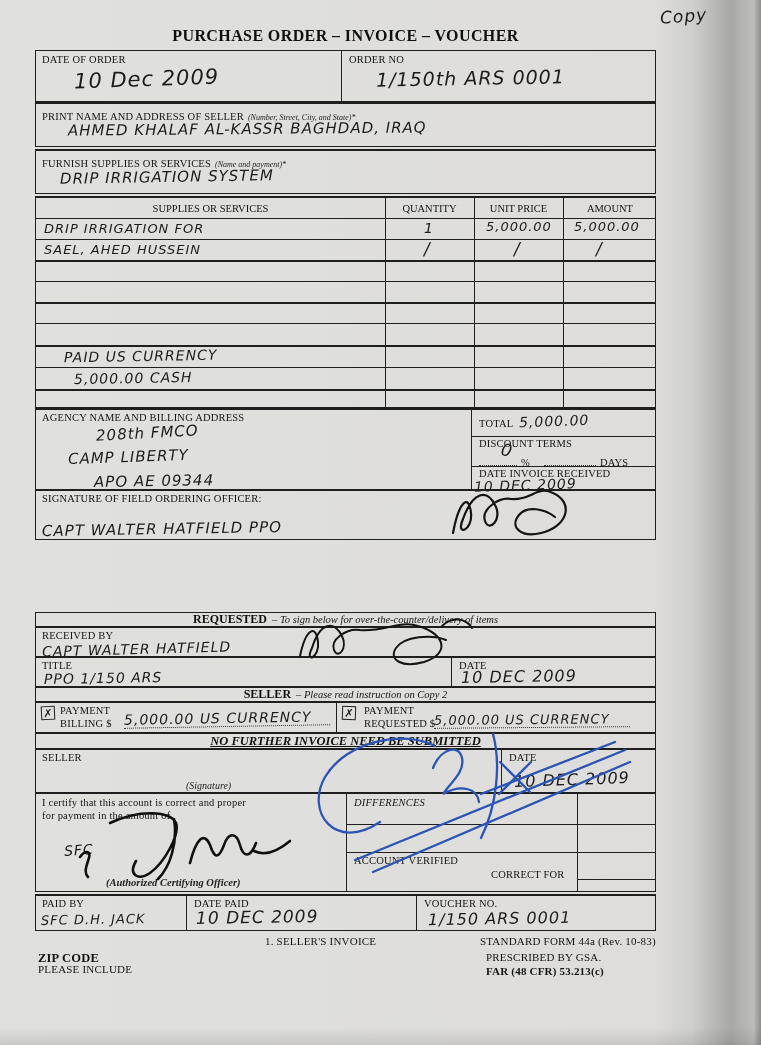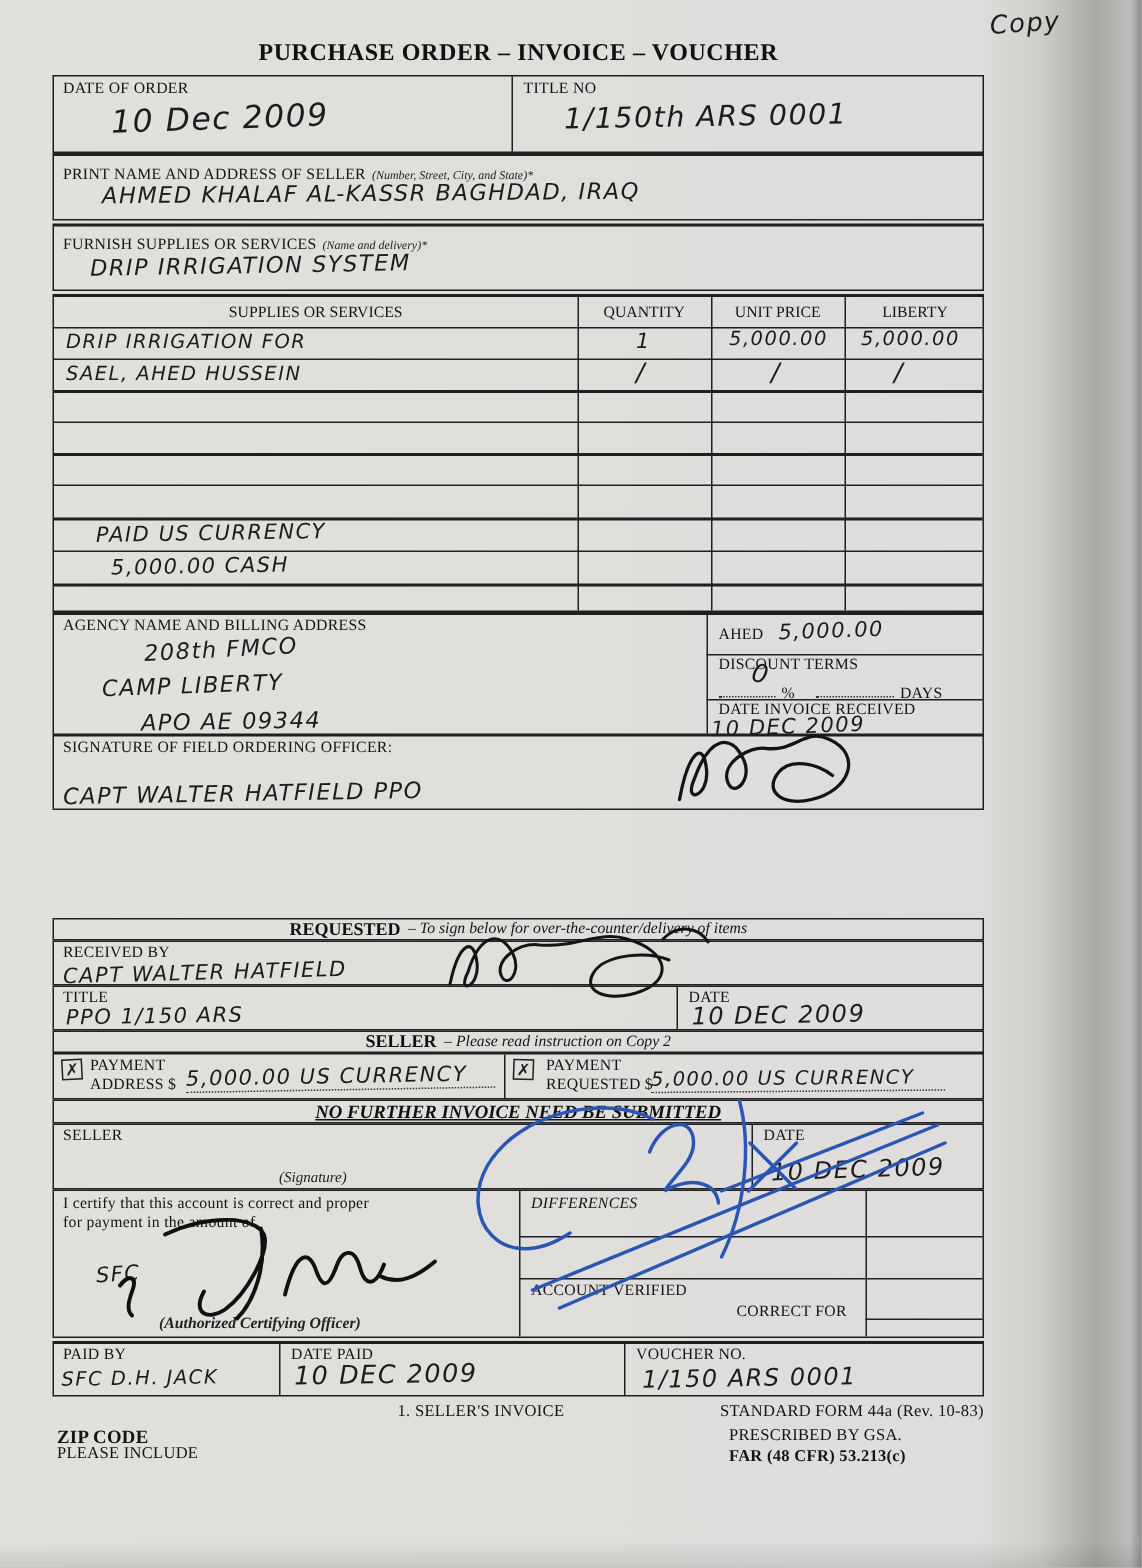--- a/index.html
+++ b/index.html
@@ -30,48 +30,48 @@
 <div id="scan">
 
   <div class="abs hw" style="left:660px;top:6px;font-size:17px;transform:rotate(-4deg);">Copy</div>
 
   <div class="abs" style="left:35px;top:27px;width:621px;text-align:center;font-size:16px;font-weight:bold;letter-spacing:0.4px;color:#101010;">PURCHASE ORDER – INVOICE – VOUCHER</div>
 
   <div class="box" style="left:35px;top:50px;width:621px;height:52px;">
     <div class="vline" style="left:305px;"></div>
     <div class="abs lbl" style="left:6px;top:3px;">DATE OF ORDER</div>
     <div class="abs hw" style="left:38px;top:16px;font-size:21px;transform:rotate(-2deg);">10 Dec 2009</div>
-    <div class="abs lbl" style="left:313px;top:3px;">TITLE NO</div>
+    <div class="abs lbl" style="left:313px;top:3px;">ORDER NO</div>
     <div class="abs hw" style="left:340px;top:16px;font-size:19px;transform:rotate(-1deg);">1/150th ARS 0001</div>
   </div>
 
   <div class="box" style="left:35px;top:102px;width:621px;height:45px;border-top-width:2.2px;">
     <div class="abs" style="left:6px;top:2px;">
       <span class="lbl">PRINT NAME AND ADDRESS OF SELLER</span>
       <span class="note">(Number, Street, City, and State)*</span>
     </div>
     <div class="abs hw" style="left:32px;top:16px;font-size:15px;transform:rotate(-0.5deg);">AHMED KHALAF AL-KASSR BAGHDAD, IRAQ</div>
   </div>
 
   <div class="box" style="left:35px;top:149px;width:621px;height:45px;border-top-width:2.4px;">
     <div class="abs" style="left:6px;top:2px;">
       <span class="lbl">FURNISH SUPPLIES OR SERVICES</span>
-      <span class="note">(Name and delivery)*</span>
+      <span class="note">(Name and payment)*</span>
     </div>
     <div class="abs hw" style="left:24px;top:17px;font-size:15px;transform:rotate(-1deg);">DRIP IRRIGATION SYSTEM</div>
   </div>
 
   <div class="box" style="left:35px;top:196px;width:621px;height:212px;border-top-width:2.2px;">
     <div class="vline" style="left:349px;"></div>
     <div class="vline" style="left:438px;"></div>
     <div class="vline" style="left:527px;"></div>
     <div class="cellhdr" style="left:0;width:349px;">SUPPLIES OR SERVICES</div>
     <div class="cellhdr" style="left:349px;width:89px;">QUANTITY</div>
     <div class="cellhdr" style="left:438px;width:89px;">UNIT PRICE</div>
-    <div class="cellhdr" style="left:527px;width:94px;">LIBERTY</div>
+    <div class="cellhdr" style="left:527px;width:94px;">AMOUNT</div>
     <div class="hline" style="top:20px;border-top-width:1.8px;"></div>
     <div class="hline" style="top:41px;"></div>
     <div class="hline" style="top:62px;border-top-width:2px;"></div>
     <div class="hline" style="top:83px;"></div>
     <div class="hline" style="top:104px;border-top-width:2px;"></div>
     <div class="hline" style="top:125px;"></div>
     <div class="hline" style="top:147px;border-top-width:2px;"></div>
     <div class="hline" style="top:169px;"></div>
     <div class="hline" style="top:191px;border-top-width:2px;"></div>
 
@@ -97,21 +97,21 @@
 
   <div class="box" style="left:35px;top:408px;width:621px;height:82px;border-top-width:2.4px;">
     <div class="vline" style="left:435px;"></div>
     <div class="abs lbl" style="left:6px;top:2px;">AGENCY NAME AND BILLING ADDRESS</div>
     <div class="abs hw" style="left:60px;top:14px;font-size:15px;transform:rotate(-3deg);">208th FMCO</div>
     <div class="abs hw" style="left:32px;top:38px;font-size:15px;transform:rotate(-2deg);">CAMP LIBERTY</div>
     <div class="abs hw" style="left:58px;top:62px;font-size:15px;transform:rotate(-1deg);">APO AE 09344</div>
 
     <div class="hline" style="left:435px;right:0;top:26px;"></div>
     <div class="hline" style="left:435px;right:0;top:56px;"></div>
-    <div class="abs lbl" style="left:443px;top:8px;">AHED</div>
+    <div class="abs lbl" style="left:443px;top:8px;">TOTAL</div>
     <div class="abs hw" style="left:483px;top:3px;font-size:14px;transform:rotate(-2deg);">5,000.00</div>
     <div class="abs lbl" style="left:443px;top:28px;">DISCOUNT TERMS</div>
     <div class="abs" style="left:443px;top:42px;width:170px;">
       <span class="dotted" style="display:inline-block;width:38px;"></span>
       <span class="lbl">%</span>
       <span class="dotted" style="display:inline-block;width:52px;margin-left:10px;"></span>
       <span class="lbl">DAYS</span>
     </div>
     <div class="abs hw" style="left:465px;top:30px;font-size:17px;transform:rotate(12deg);">0</div>
     <div class="abs lbl" style="left:443px;top:58px;">DATE INVOICE RECEIVED</div>
@@ -150,21 +150,21 @@
 
   <div class="box bar" style="left:35px;top:687px;width:621px;height:15px;">
     <span style="font-weight:bold;font-size:12px;color:#101010;">SELLER</span>
     <span style="font-style:italic;font-size:10.5px;margin-left:5px;color:#141414;text-align:right;">– Please read instruction on Copy 2</span>
   </div>
 
   <div class="box" style="left:35px;top:702px;width:621px;height:31px;">
     <div class="vline" style="left:300px;"></div>
     <div class="chk" style="left:5px;top:3px;transform:rotate(-3deg);">✗</div>
     <div class="abs lbl" style="left:24px;top:2px;">PAYMENT</div>
-    <div class="abs lbl" style="left:24px;top:15px;">ADDRESS $</div>
+    <div class="abs lbl" style="left:24px;top:15px;">BILLING $</div>
     <div class="abs hw dotted" style="left:88px;top:7px;font-size:14px;transform:rotate(-1deg);padding-right:18px;">5,000.00 US CURRENCY</div>
     <div class="chk" style="left:306px;top:3px;transform:rotate(2deg);">✗</div>
     <div class="abs lbl" style="left:328px;top:2px;">PAYMENT</div>
     <div class="abs lbl" style="left:328px;top:15px;">REQUESTED $</div>
     <div class="abs hw dotted" style="left:398px;top:9px;font-size:13px;transform:rotate(-0.5deg);padding-right:20px;">5,000.00 US CURRENCY</div>
   </div>
 
   <div class="box bar" style="left:35px;top:733px;width:621px;height:16px;">
     <span style="font-weight:bold;font-style:italic;font-size:12.5px;text-decoration:underline;color:#101010;">NO FURTHER INVOICE NEED BE SUBMITTED</span>
   </div>

